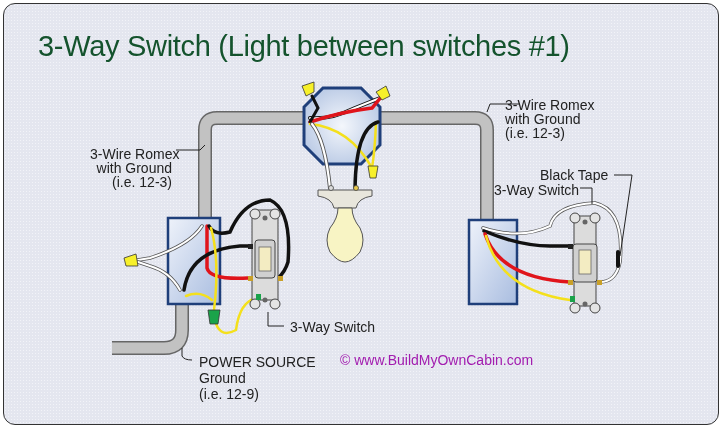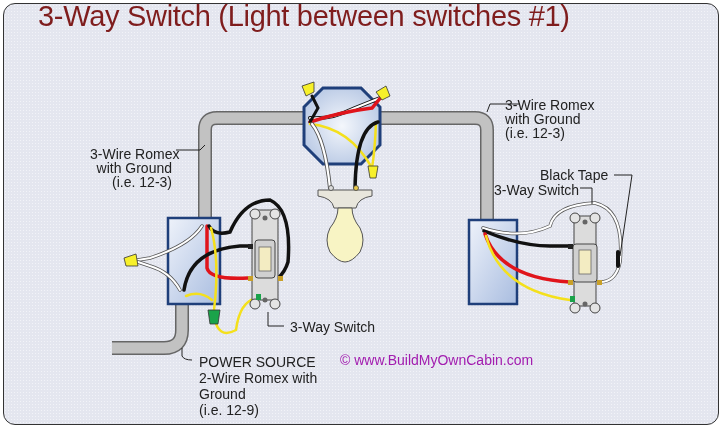--- a/index.html
+++ b/index.html
@@ -5,21 +5,21 @@
     html, body { margin: 0; padding: 0; background: #ffffff; }
     body { width: 725px; height: 431px; position: relative; overflow: hidden; font-family: "Liberation Sans", sans-serif; }
     .frame {
       position: absolute; left: 3px; top: 3px; width: 716px; height: 422px;
       border: 1.5px solid #333; border-radius: 12px;
       background-color: #e4e6ef;
       background-image: radial-gradient(#f2f3f8 0.8px, transparent 1px);
       background-size: 3px 3px;
       box-sizing: border-box;
     }
-    .title { position: absolute; left: 38px; top: 0; font-size: 29px; color: #7f1d1d; letter-spacing: -0.3px; white-space: nowrap; }
+    .title { position: absolute; left: 38px; top: 30px; font-size: 29px; color: #14532d; letter-spacing: -0.3px; white-space: nowrap; }
     svg.diagram { position: absolute; left: 0; top: 0; }
     .lbl { position: absolute; font-size: 14px; color: #222; line-height: 14px; white-space: nowrap; }
     .r { text-align: right; }
     .copyright { position: absolute; left: 340px; top: 352px; font-size: 14px; color: #a21caf; white-space: nowrap; }
   </style>
 </head>
 <body>
 
 <div class="frame"></div>
 <div class="title">3-Way Switch (Light between switches #1)</div>
@@ -153,18 +153,17 @@
   <div>with Ground</div>
   <div>(i.e. 12-3)</div>
 </div>
 
 <div class="lbl" style="left:540px; top:168px;">Black Tape</div>
 <div class="lbl" style="left:494px; top:183px;">3-Way Switch</div>
 <div class="lbl" style="left:290px; top:320px;">3-Way Switch</div>
 
 <div class="lbl" style="left:199px; top:354px; line-height:16px;">
   <div>POWER SOURCE</div>
-  <div>2-Wire Romex with</div>
   <div>Ground</div>
   <div>(i.e. 12-9)</div>
 </div>
 
 <div class="copyright">© www.BuildMyOwnCabin.com</div>
 
 </body></html>

